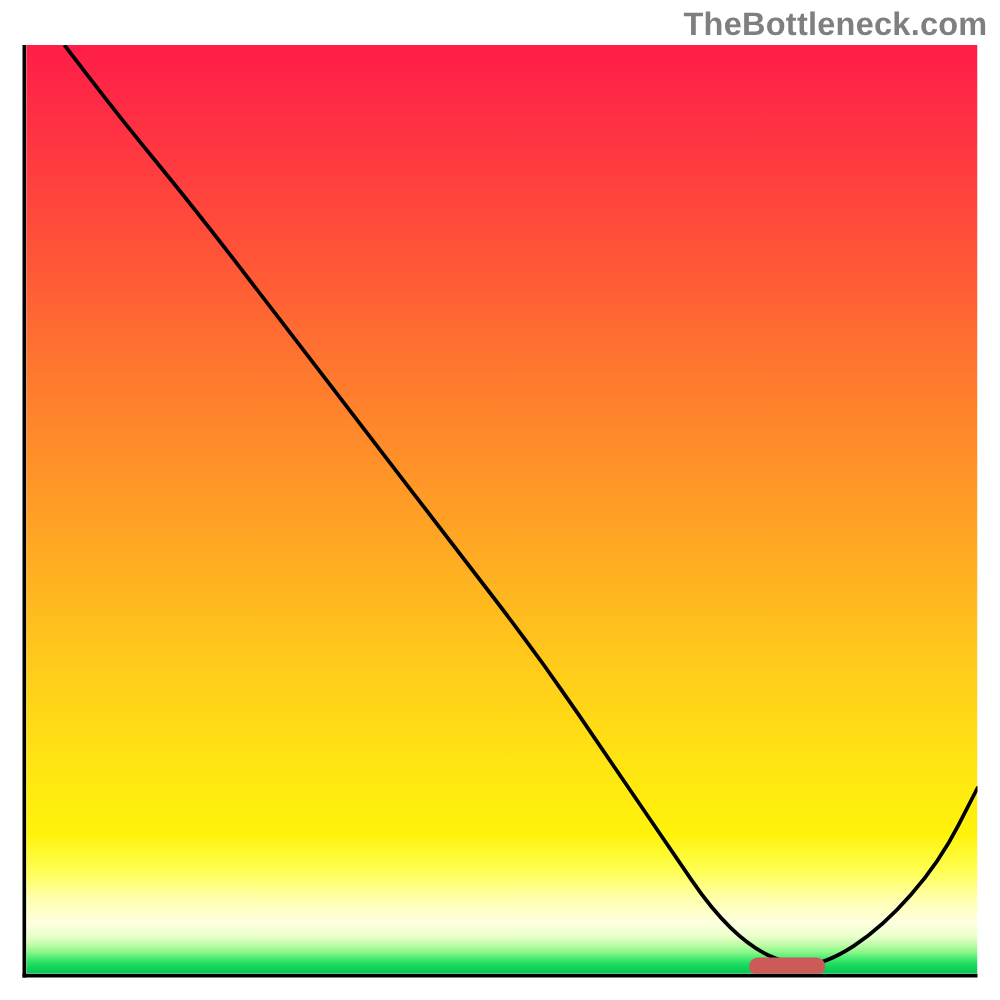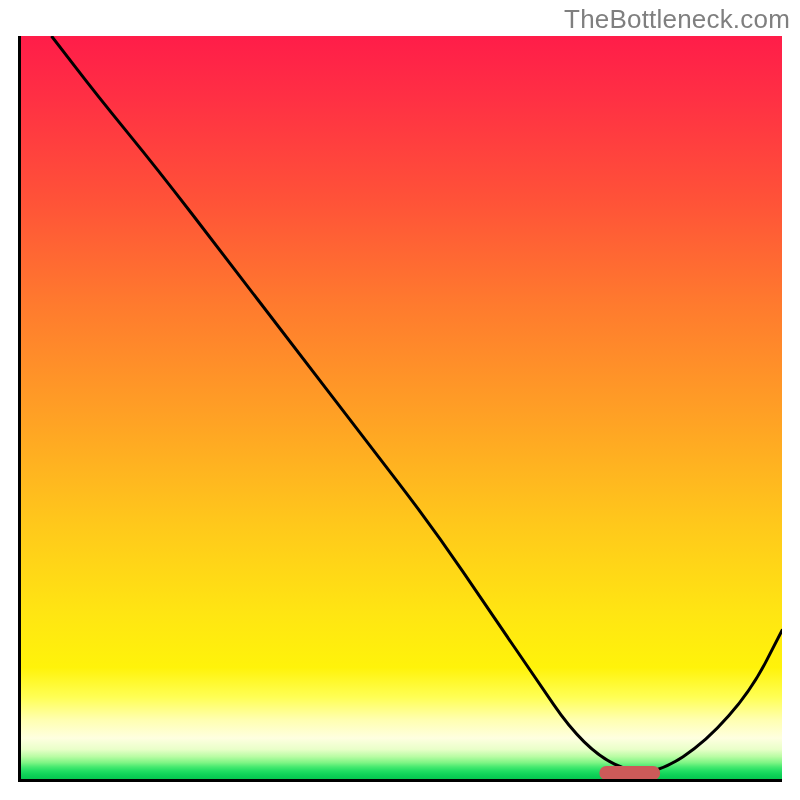--- a/index.html
+++ b/index.html
@@ -14,21 +14,21 @@
     position: relative;
     width: 800px;
     height: 800px;
     background: #ffffff;
   }
   .watermark {
     position: absolute;
     top: 4px;
     right: 10px;
     font-size: 26px;
-    font-weight: 400;
+    font-weight: 700;
     color: #7f7f7f;
     letter-spacing: 0.2px;
   }
   .plot-area {
     position: absolute;
     left: 18px;
     top: 36px;
     width: 764px;
     height: 746px;
     box-sizing: border-box;

